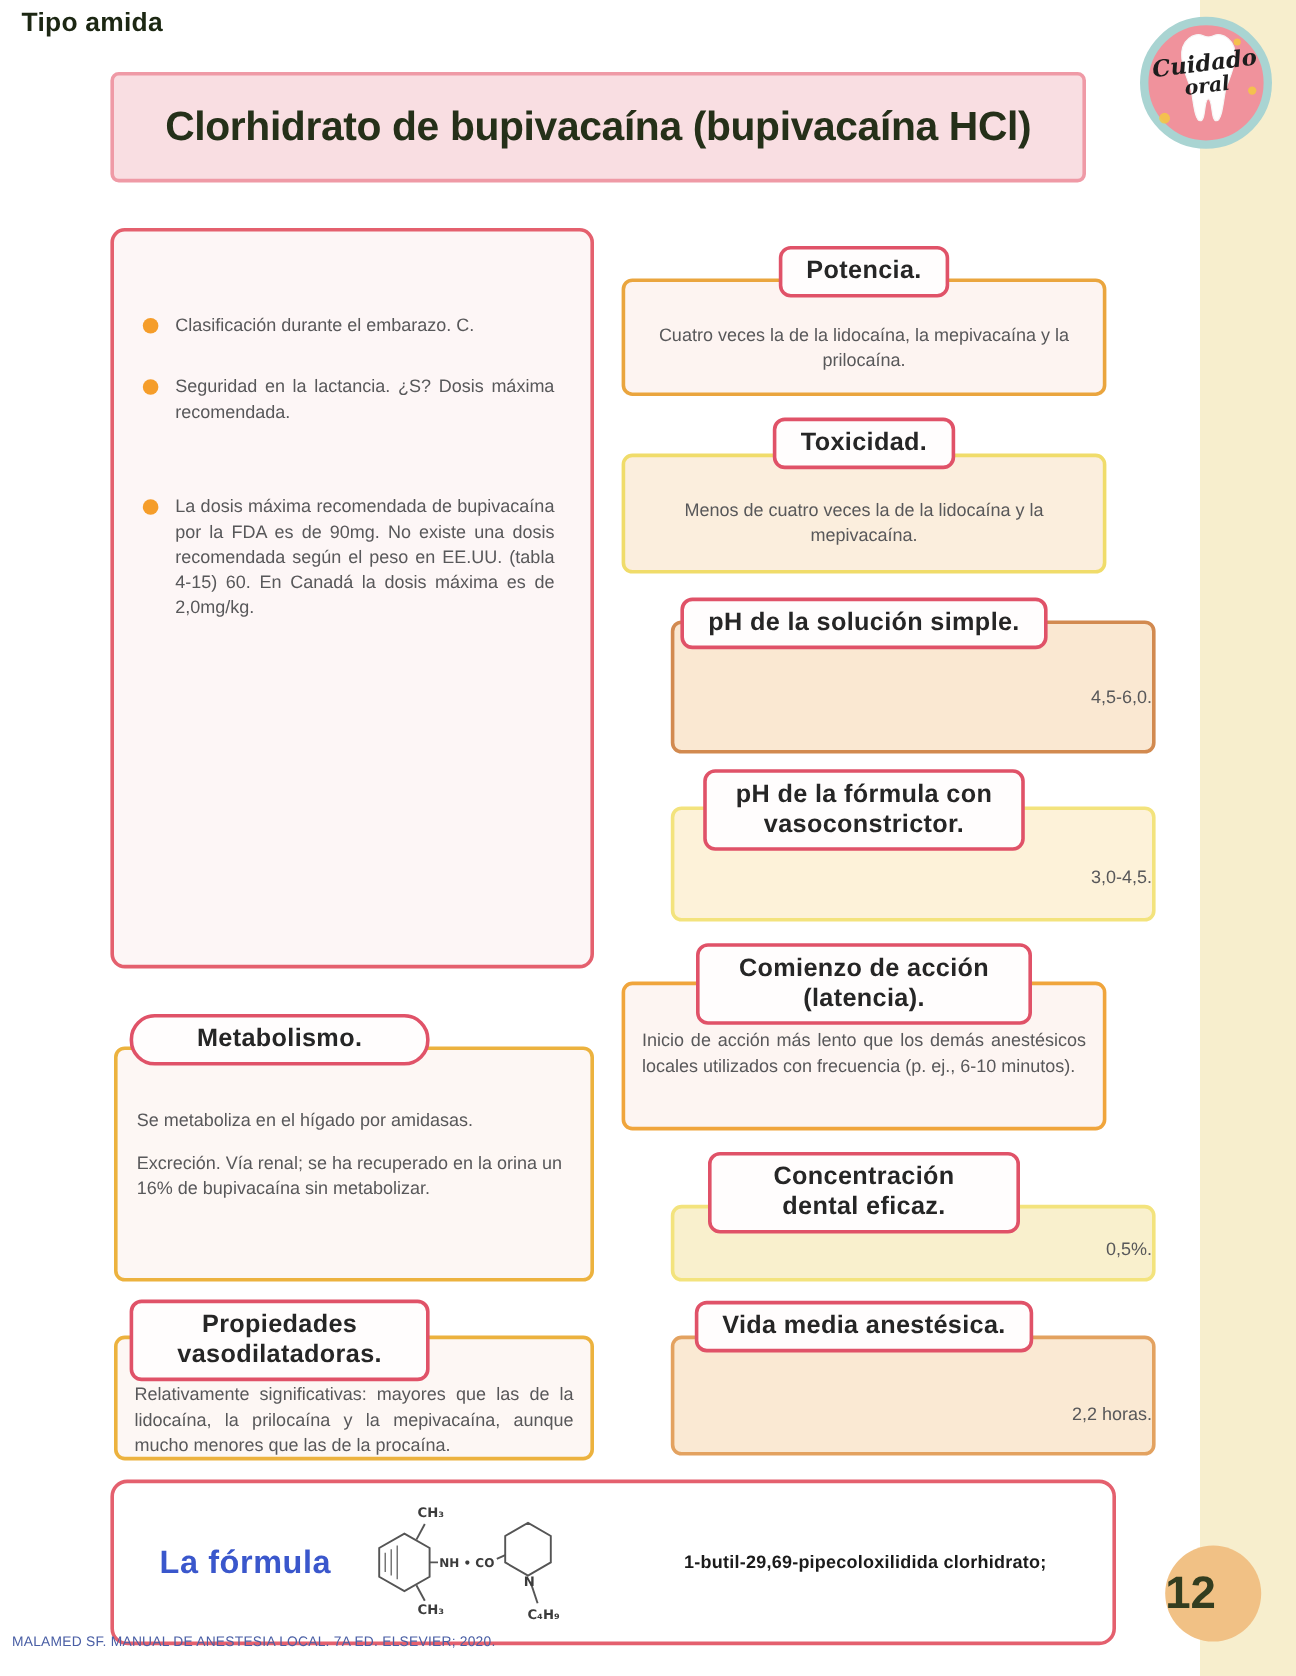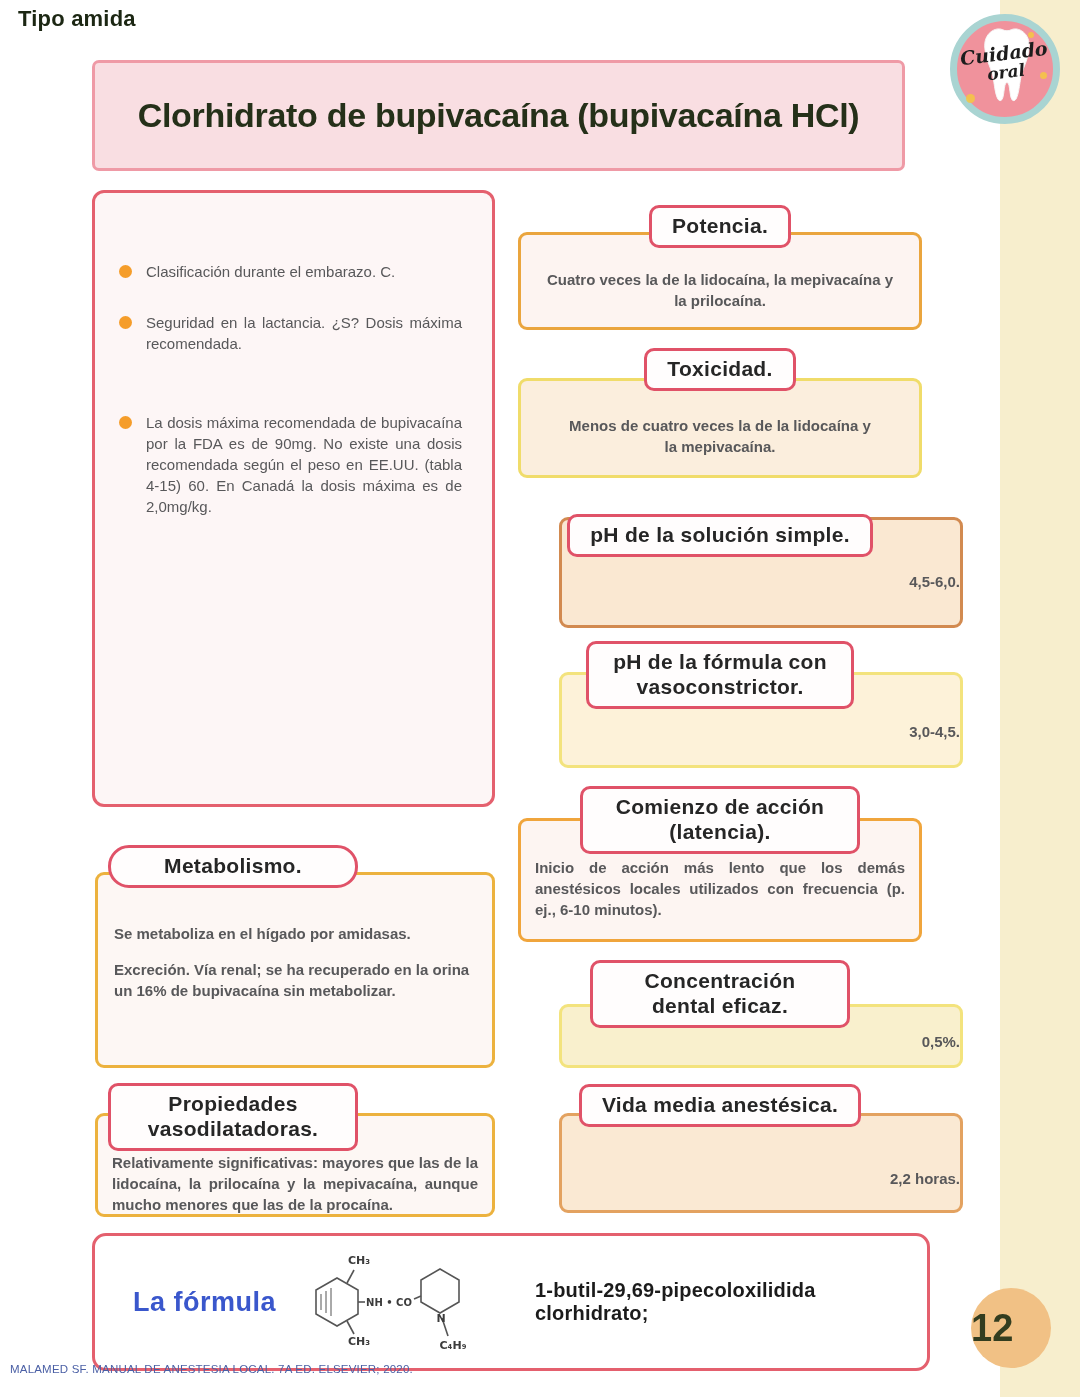--- a/index.html
+++ b/index.html
@@ -15,50 +15,50 @@
   .logo-circle{position:absolute;left:0;top:0;width:110px;height:110px;border-radius:50%;
                background:#f0929c;border:7px solid #a9d4d2;}
   .logo-tooth{position:absolute;left:8px;top:6px;width:96px;height:96px;}
   .logo-text{position:absolute;left:0;top:30px;width:110px;text-align:center;
              font-family:"DejaVu Serif",serif;font-style:italic;font-weight:700;color:#1d1d1d;
              transform:rotate(-7deg);line-height:1.05;}
   .logo-text .l1{font-size:19px;}
   .logo-text .l2{font-size:17px;}
   .sparkle{position:absolute;border-radius:50%;background:#f5c842;opacity:.85;}
   
-  .title-box{position:absolute;left:92px;top:60px;width:813px;height:111px;background:#f9dee2;
+  .title-box{position:absolute;left:92px;top:60px;width:813px;height:92px;background:#f9dee2;
              border:3px solid #ef9aa6;border-radius:7px;display:flex;align-items:center;justify-content:center;}
   .title-box h1{margin:0;font-size:34px;letter-spacing:-.3px;font-weight:700;color:#253019;}
   
   .left-box{position:absolute;left:92px;top:190px;width:403px;height:617px;background:#fdf6f6;
             border:3px solid #e4606e;border-radius:12px;padding:68px 30px 0 24px;}
   .bullet-item{display:flex;margin-bottom:30px;}
   .bullet-item .dot{flex:0 0 13px;width:13px;height:13px;border-radius:50%;background:#f59d2a;margin:4px 14px 0 0;}
   .bullet-item .txt{font-size:15px;line-height:1.4;color:#58585a;text-align:justify;}
   .bullet-item.b2{margin-bottom:58px;}
   
   .head{position:absolute;z-index:2;background:#fffdfd;border:3px solid #e05268;border-radius:10px;
         text-align:center;color:#262626;font-weight:700;font-size:21px;line-height:1.18;
         padding:6px 20px;letter-spacing:.3px;}
   .head.auto{display:table;}
   
-  .cbox{position:absolute;border-radius:9px;border:3px solid;font-weight:bold;}
+  .cbox{position:absolute;border-radius:9px;border:3px solid;}
   .cbox .ctext{font-size:15px;line-height:1.4;color:#58585a;}
   .center-flex{display:flex;align-items:center;justify-content:flex-end;text-align:center;margin-left:41px;}
   
   .rwrap{position:absolute;left:518px;top:0;width:404px;height:0;}
   
   
   .formula-box{position:absolute;left:92px;top:1233px;width:838px;height:138px;background:#ffffff;
                border:3px solid #e4606e;border-radius:14px;}
   .formula-label{position:absolute;left:38px;top:0;bottom:0;display:flex;align-items:center;
                  font-size:27px;font-weight:700;color:#3a57cc;letter-spacing:.5px;}
   .formula-structure{position:absolute;left:200px;top:8px;width:195px;height:122px;}
   .formula-name{position:absolute;left:440px;right:20px;top:0;bottom:0;display:flex;align-items:center;
-                justify-content:center;font-size:20px;font-weight:700;color:#1b1b1b;letter-spacing:.2px;}
+                justify-content:center;font-size:15px;font-weight:700;color:#1b1b1b;letter-spacing:.2px;}
   
   .citation{position:absolute;left:10px;top:1363px;font-size:11.5px;color:#4a5fa5;letter-spacing:.2px;}
   .page-circle{position:absolute;left:971px;top:1288px;width:80px;height:80px;border-radius:50%;
                background:#f1c185;display:flex;align-items:center;justify-content:flex-start;
                font-size:38px;font-weight:700;color:#333d1f;}
   svg text{font-family:"DejaVu Sans",sans-serif;}
 </style>
 </head>
 <body>
 
@@ -108,21 +108,21 @@
   </div>
 
   <div class="rwrap" style="top:348px;">
     <div class="head auto" style="position:relative;margin:0 auto;">Toxicidad.</div>
   </div>
   <div class="cbox" style="left:518px;top:378px;width:404px;height:100px;border-color:#f0dc6a;background:#fbeedd;padding:34px 44px 8px;text-align:center;">
     <div class="ctext">Menos de cuatro veces la de la lidocaína y la mepivacaína.</div>
   </div>
 
   <div class="rwrap" style="top:498px;">
-    <div class="head auto" style="position:relative;margin:16px auto;">pH de la solución simple.</div>
+    <div class="head auto" style="position:relative;margin:0 auto;">pH de la solución simple.</div>
   </div>
   <div class="cbox center-flex" style="left:518px;top:517px;width:404px;height:111px;border-color:#d28a50;background:#fae8d2;padding-top:18px;">
     <div class="ctext">4,5-6,0.</div>
   </div>
 
   <div class="rwrap" style="top:641px;">
     <div class="head" style="position:relative;margin:0 auto;max-width:268px;">pH de la fórmula con vasoconstrictor.</div>
   </div>
   <div class="cbox center-flex" style="left:518px;top:672px;width:404px;height:96px;border-color:#f3e37d;background:#fdf2d9;padding-top:22px;">
     <div class="ctext">3,0-4,5.</div>

